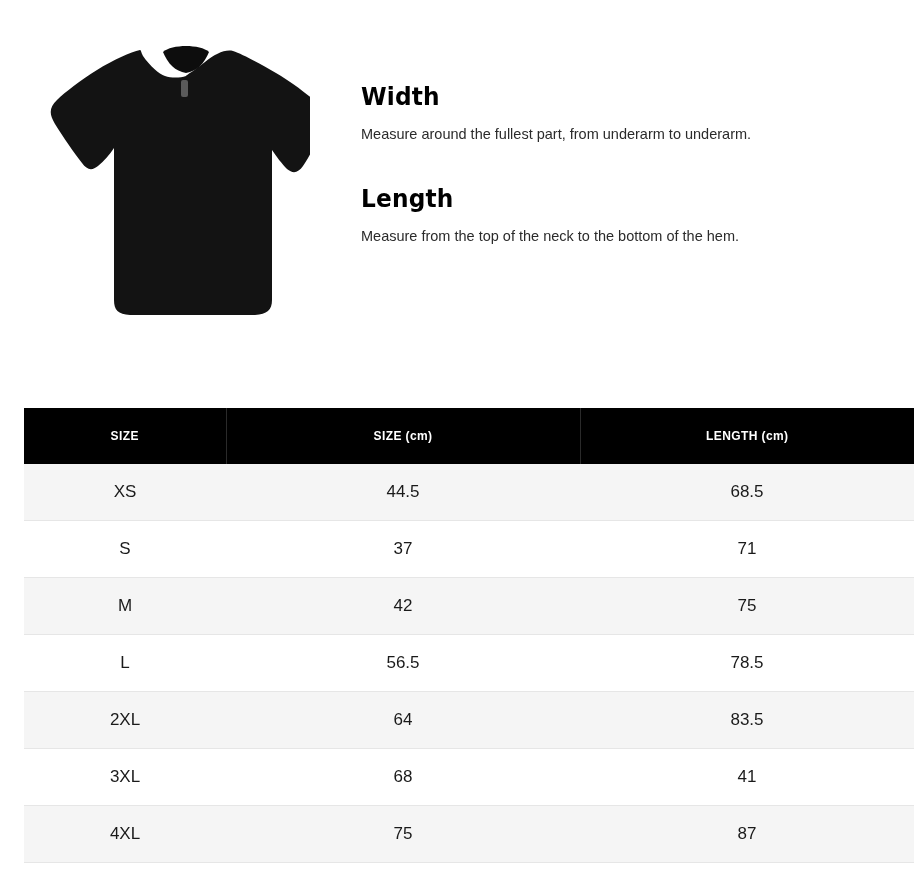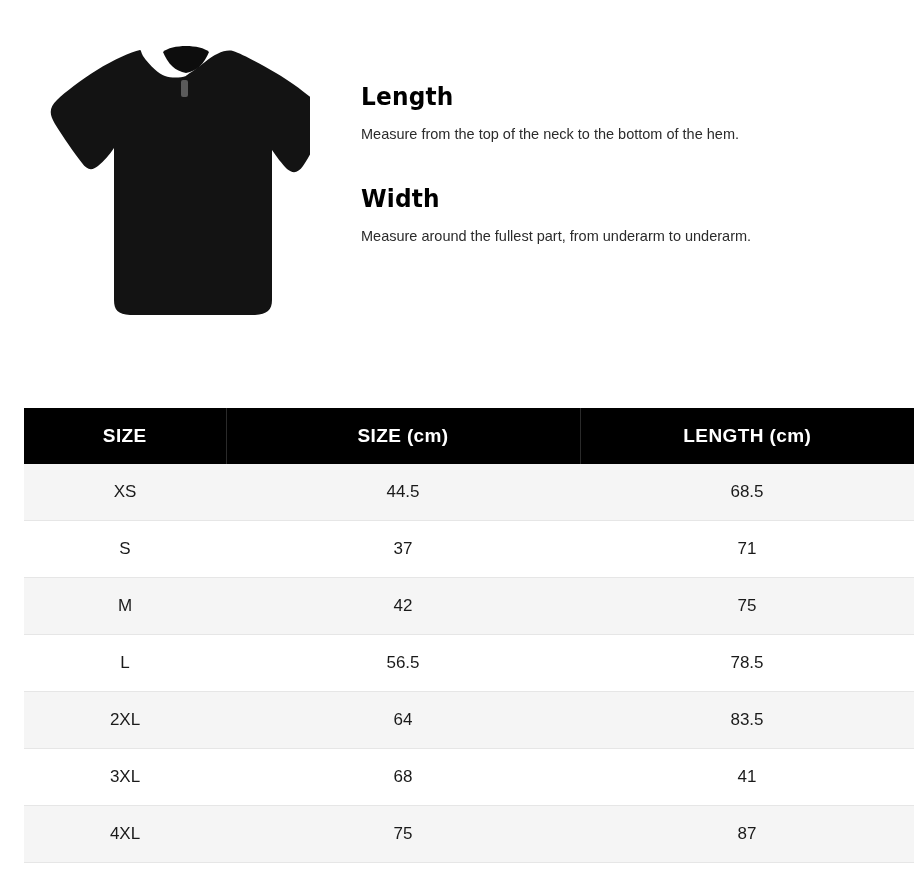--- a/index.html
+++ b/index.html
@@ -77,21 +77,21 @@
 
   table.size-table {
     border-collapse: collapse;
     width: 890px;
     table-layout: fixed;
   }
 
   table.size-table th {
     background: #000000;
     color: #ffffff;
-    font-size: 19px;
+    font-size: 12px;
     font-weight: bold;
     letter-spacing: 0.4px;
     height: 54px;
     vertical-align: middle;
     text-align: center;
     border-right: 1px solid #2a2a2a;
   }
   table.size-table th:last-child {
     border-right: none;
   }
@@ -153,27 +153,27 @@
                  C 162 33, 169 26, 174 14
                  C 170 10, 160 8, 151 8
                  C 142 8, 132 10, 128 14 Z" fill="#0d0d0d"></path>
         <rect x="146" y="42" width="7" height="17" rx="2" fill="#5a5a5a"></rect>
       </svg>
     </div>
 
     <div class="measure-info">
 
       <div class="measure-block">
+        <h2 class="measure-heading">Width</h2>
+        <p class="measure-text">Measure around the fullest part, from underarm to underarm.</p>
+      </div>
+
+      <div class="measure-block">
         <h2 class="measure-heading">Length</h2>
         <p class="measure-text">Measure from the top of the neck to the bottom of the hem.</p>
-      </div>
-
-      <div class="measure-block">
-        <h2 class="measure-heading">Width</h2>
-        <p class="measure-text">Measure around the fullest part, from underarm to underarm.</p>
       </div>
 
     </div>
   </div>
 
   <div class="size-table-wrap">
     <table class="size-table">
       <colgroup>
         <col class="c-size">
         <col class="c-width">

